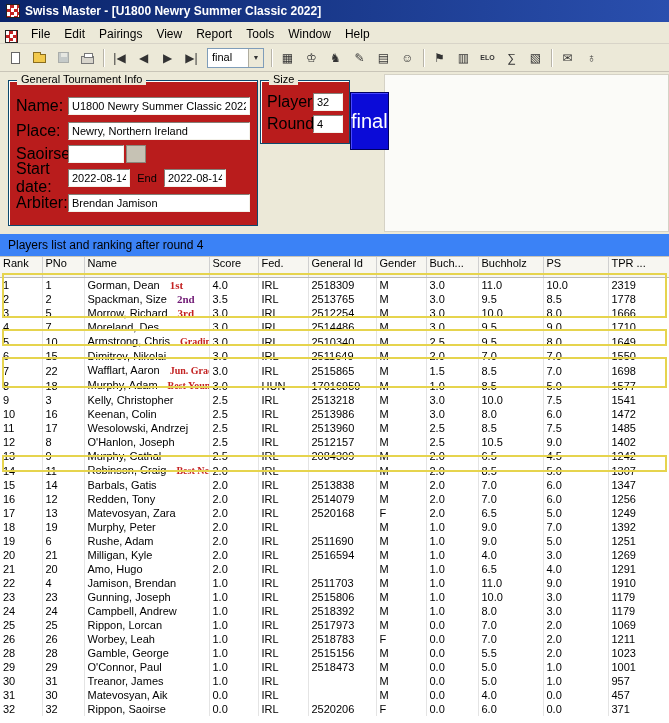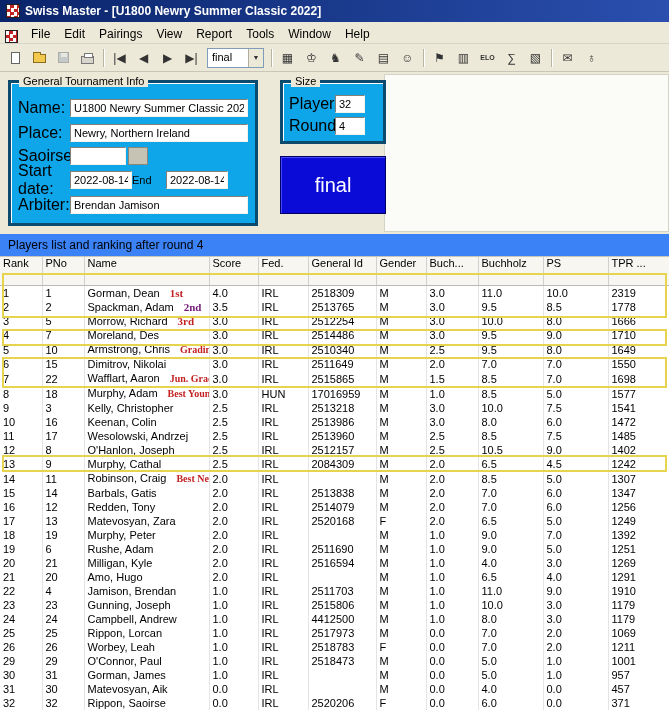--- a/index.html
+++ b/index.html
@@ -54,53 +54,53 @@
   .shape-folder { width:13px; height:9px; background:#f2c94c; border:1px solid #8a6d1f; position:relative; margin-top:2px; }
   .shape-folder::before { content:""; position:absolute; top:-3px; left:-1px; width:6px; height:2px; background:#f2c94c; border:1px solid #8a6d1f; border-bottom:none; }
   .shape-disk { width:11px; height:11px; background:#8d9cb5; border:1px solid #4a5568; position:relative; }
   .shape-disk::before { content:""; position:absolute; top:0; left:2px; width:6px; height:4px; background:#dfe6f0; }
   .shape-printer { width:13px; height:8px; background:#d8d5cc; border:1px solid #777; position:relative; margin-top:4px; }
   .shape-printer::before { content:""; position:absolute; top:-4px; left:2px; width:7px; height:3px; background:#fff; border:1px solid #777; }
 
   
   .workspace { height:162px; position:relative; display:flex; align-items:flex-start; padding-top:8px; }
   .client-fill { position:absolute; left:384px; top:2px; right:0; bottom:2px; background:#fbfbf8; border:1px solid #d5d2c6; }
-  .groupbox { position:relative; border:3px solid #0c4a6e; box-shadow:inset 1px 1px 0 #fff; background:#0ea5e9; z-index:1; }
+  .groupbox { position:relative; border:1px solid #0c4a6e; box-shadow:inset 1px 1px 0 #fff; background:#b91c1c; z-index:1; }
   .gb-title { position:absolute; top:-8px; left:8px; background:#ece9d8; font-size:11px; padding:0 4px; white-space:nowrap; }
   #gb-general { width:250px; height:146px; margin-left:8px; padding:12px 7px 0; }
   .frow { display:flex; align-items:center; height:25px; }
   .frow.short { height:22px; }
   .flabel { width:52px; font-size:16px; flex:0 0 auto; }
   .field {
     height:18px; border:1px solid; border-color:#848078 #f4f2ea #f4f2ea #848078;
     background:#fff; font-size:11px; font-family:inherit; padding:0 3px; outline:none;
   }
   .w-full { width:182px; }
   .w-date { width:62px; }
   .w-small { width:56px; }
-  .end-label { width:34px; font-size:11px; }
+  .end-label { width:34px; text-align:center; font-size:11px; }
   .country-btn { width:20px; height:18px; background:#c6c2b4; border:1px solid #8a867a; margin-left:2px; }
-  .col2 { width:96px; margin-left:22px; display:flex; flex-direction:column; z-index:1; }
+  .col2 { width:96px; margin-left:2px; display:flex; flex-direction:row; z-index:1; }
   #gb-size { width:106px; height:64px; padding:10px 6px 0; }
   #gb-size .flabel { width:46px; }
   .w-num { width:30px; }
   .final-banner {
     width:106px; height:58px; margin-top:12px;
     background:#0b0bd8; border:1px solid #000060; box-shadow:inset 1px 1px 0 #4747ff;
     color:#fff; font-size:20px; display:flex; align-items:center; justify-content:center;
   }
 
   
   .section-label { height:22px; display:flex; align-items:center; padding-left:8px; font-size:12px; background:#3b82f6; }
 
   
   .table-wrap { position:relative; background:#fff; border-top:1px solid #c9c5b8; height:467px; overflow:hidden; }
   table { border-collapse:collapse; table-layout:fixed; width:669px; }
   th {
-    height:17px; font-size:11px; font-weight:normal; text-align:left; padding:0 0 16px 3px;
+    height:17px; font-size:11px; font-weight:normal; text-align:left; padding:0 0 8px 3px;
     background:#f7f6f1; border-right:1px solid #d0d0d0; border-bottom:1px solid #b9b9b9;
     white-space:nowrap; overflow:hidden; cursor:default;
   }
   td {
     height:14px; line-height:14px; font-size:11px; padding:0 0 0 3px;
     border-right:1px solid #e4e4e4; white-space:nowrap; overflow:hidden; cursor:default;
   }
   .note { font-weight:bold; margin-left:10px; font-family:"Liberation Serif", serif; }
   .note.lg { font-size:11px; }
   .note.sm { font-size:10px; }
@@ -290,21 +290,21 @@
           <td>2518309</td>
           <td>M</td>
           <td>3.0</td>
           <td>11.0</td>
           <td>10.0</td>
           <td>2319</td>
         </tr>
         <tr>
           <td>2</td>
           <td>2</td>
-          <td><span>Spackman, Adam</span><span class="note lg" style="color: #701a75;">2nd</span></td>
+          <td><span>Spackman, Size</span><span class="note lg" style="color: #701a75;">2nd</span></td>
           <td>3.5</td>
           <td>IRL</td>
           <td>2513765</td>
           <td>M</td>
           <td>3.0</td>
           <td>9.5</td>
           <td>8.5</td>
           <td>1778</td>
         </tr>
         <tr>
@@ -579,21 +579,21 @@
           <td>10.0</td>
           <td>3.0</td>
           <td>1179</td>
         </tr>
         <tr>
           <td>24</td>
           <td>24</td>
           <td><span>Campbell, Andrew</span></td>
           <td>1.0</td>
           <td>IRL</td>
-          <td>4412500</td>
+          <td>2518392</td>
           <td>M</td>
           <td>1.0</td>
           <td>8.0</td>
           <td>3.0</td>
           <td>1179</td>
         </tr>
         <tr>
           <td>25</td>
           <td>25</td>
           <td><span>Rippon, Lorcan</span></td>
@@ -613,36 +613,49 @@
           <td>1.0</td>
           <td>IRL</td>
           <td>2518783</td>
           <td>F</td>
           <td>0.0</td>
           <td>7.0</td>
           <td>2.0</td>
           <td>1211</td>
         </tr>
         <tr>
+          <td>28</td>
+          <td>28</td>
+          <td><span>Gamble, George</span></td>
+          <td>1.0</td>
+          <td>IRL</td>
+          <td>2515156</td>
+          <td>M</td>
+          <td>0.0</td>
+          <td>5.5</td>
+          <td>2.0</td>
+          <td>1023</td>
+        </tr>
+        <tr>
           <td>29</td>
           <td>29</td>
           <td><span>O'Connor, Paul</span></td>
           <td>1.0</td>
           <td>IRL</td>
           <td>2518473</td>
           <td>M</td>
           <td>0.0</td>
           <td>5.0</td>
           <td>1.0</td>
           <td>1001</td>
         </tr>
         <tr>
           <td>30</td>
           <td>31</td>
-          <td><span>Gorman, James</span></td>
+          <td><span>Treanor, James</span></td>
           <td>1.0</td>
           <td>IRL</td>
           <td></td>
           <td>M</td>
           <td>0.0</td>
           <td>5.0</td>
           <td>1.0</td>
           <td>957</td>
         </tr>
         <tr>

